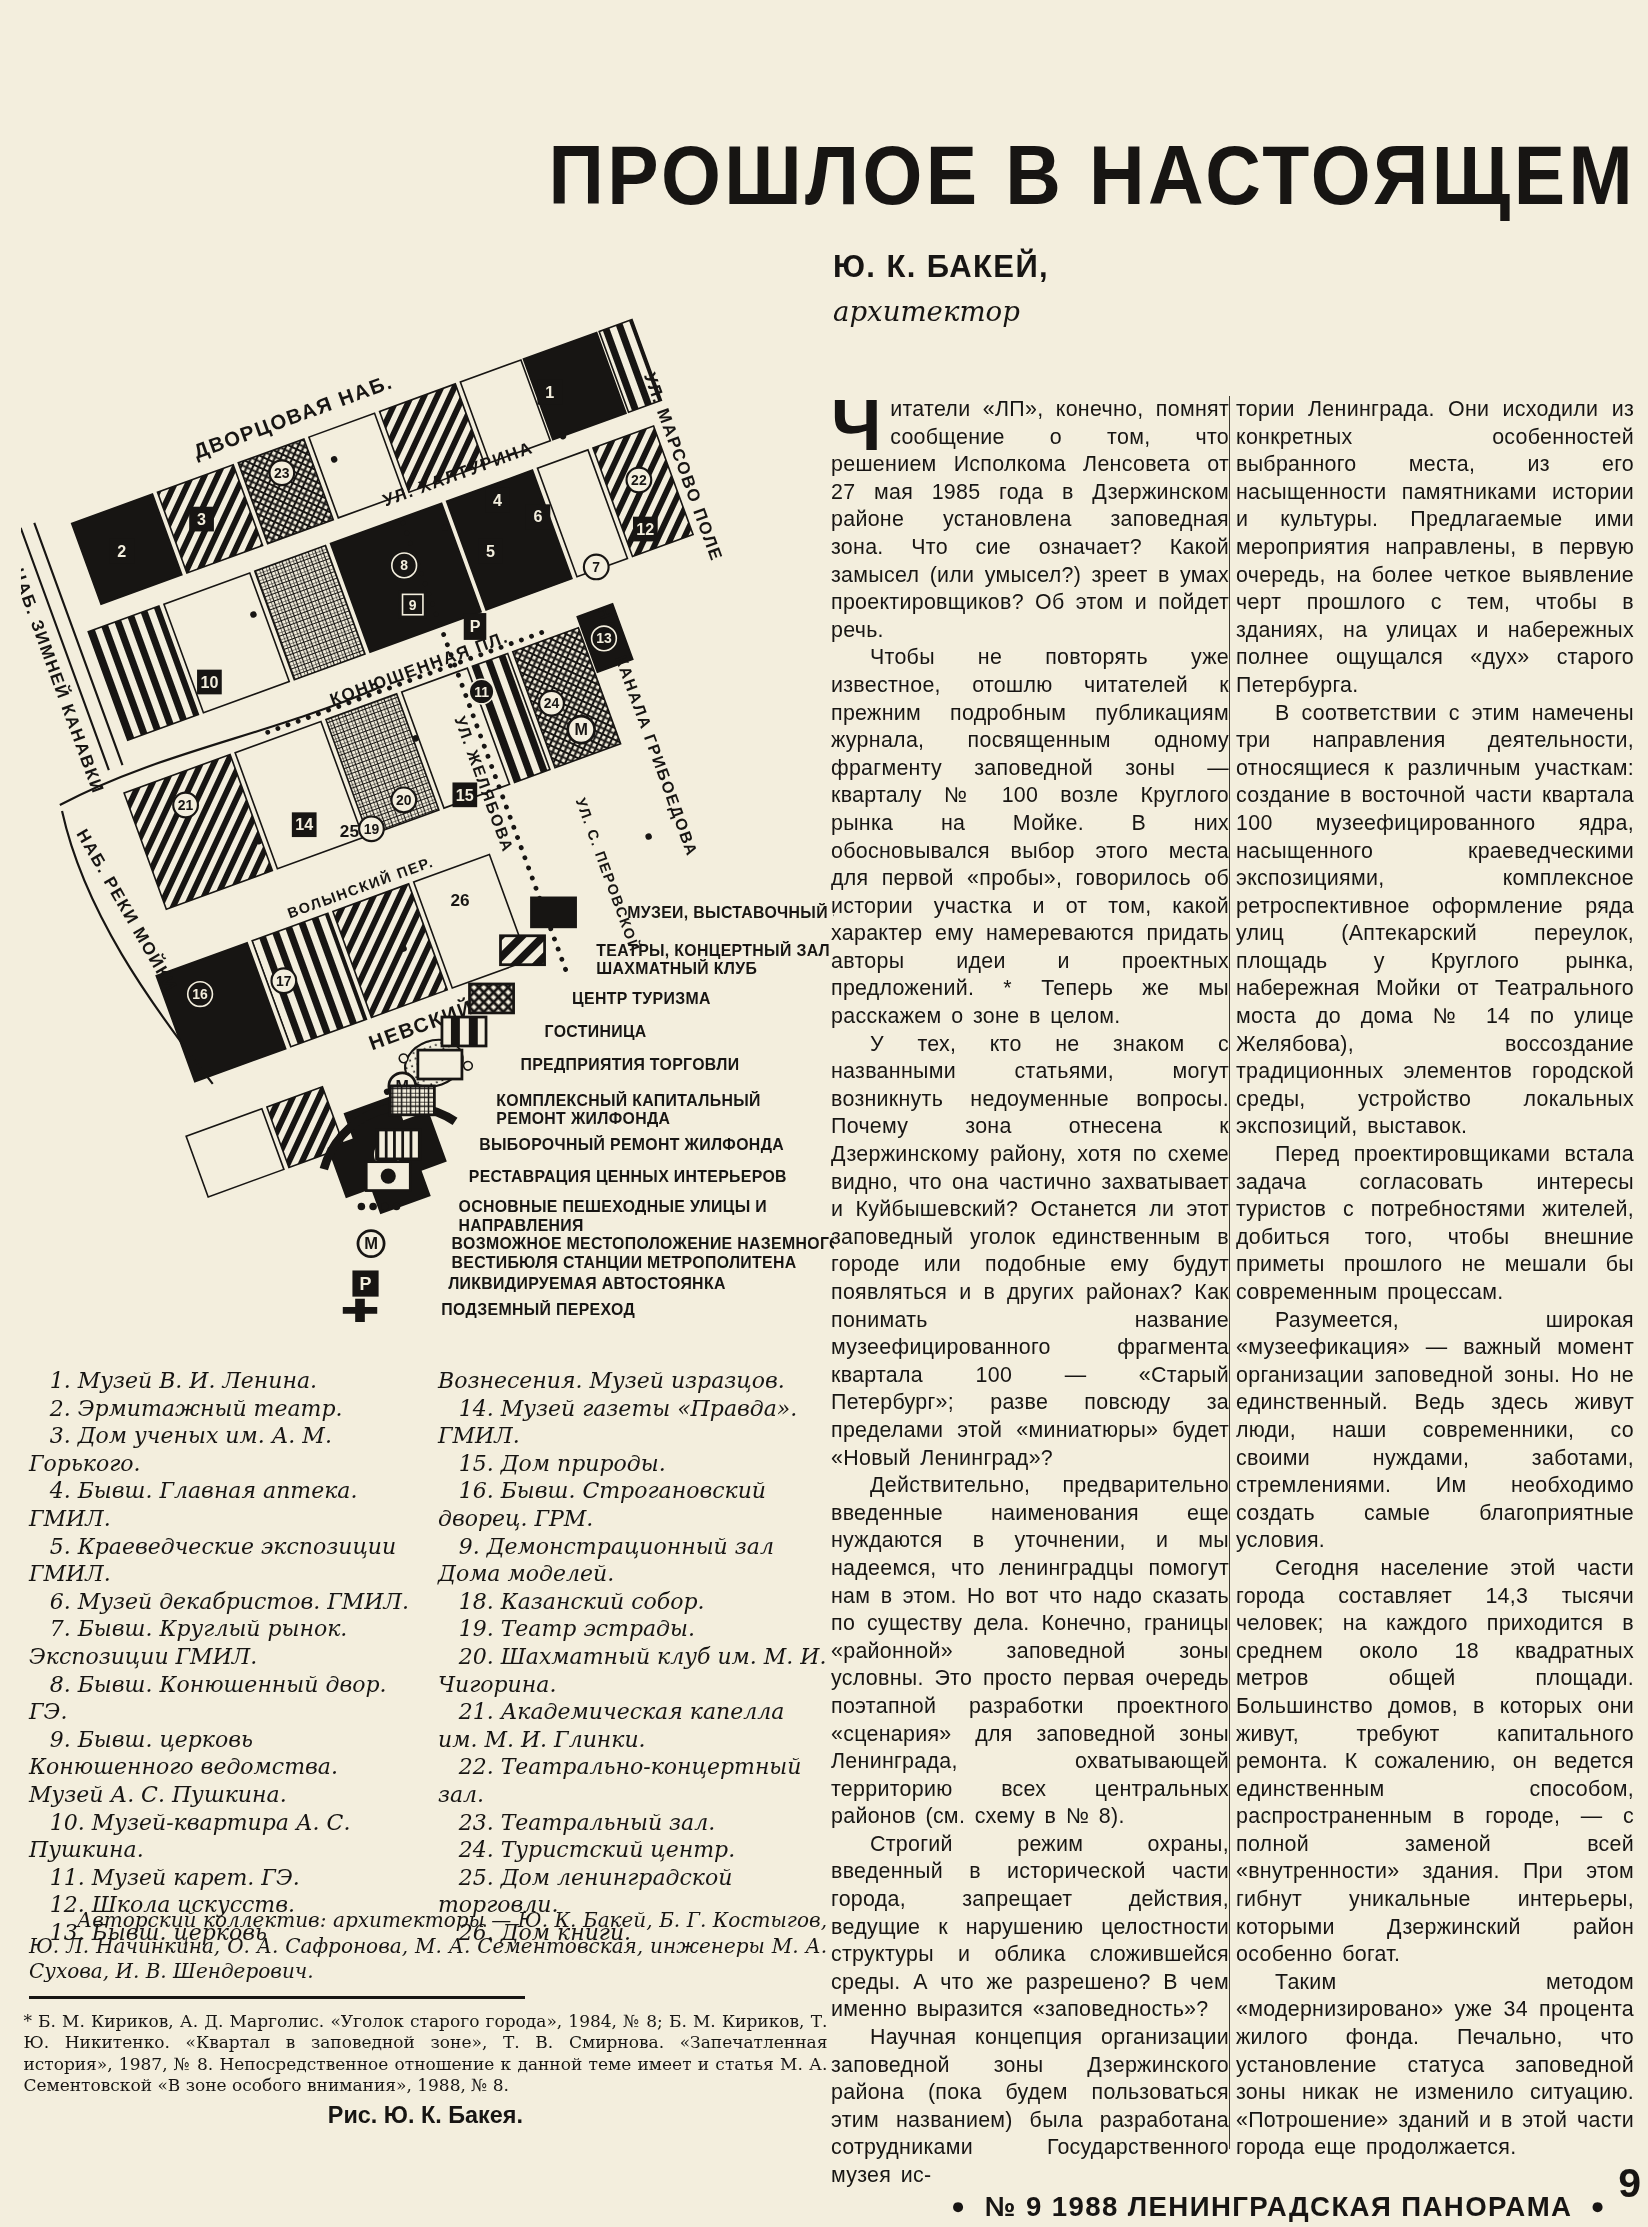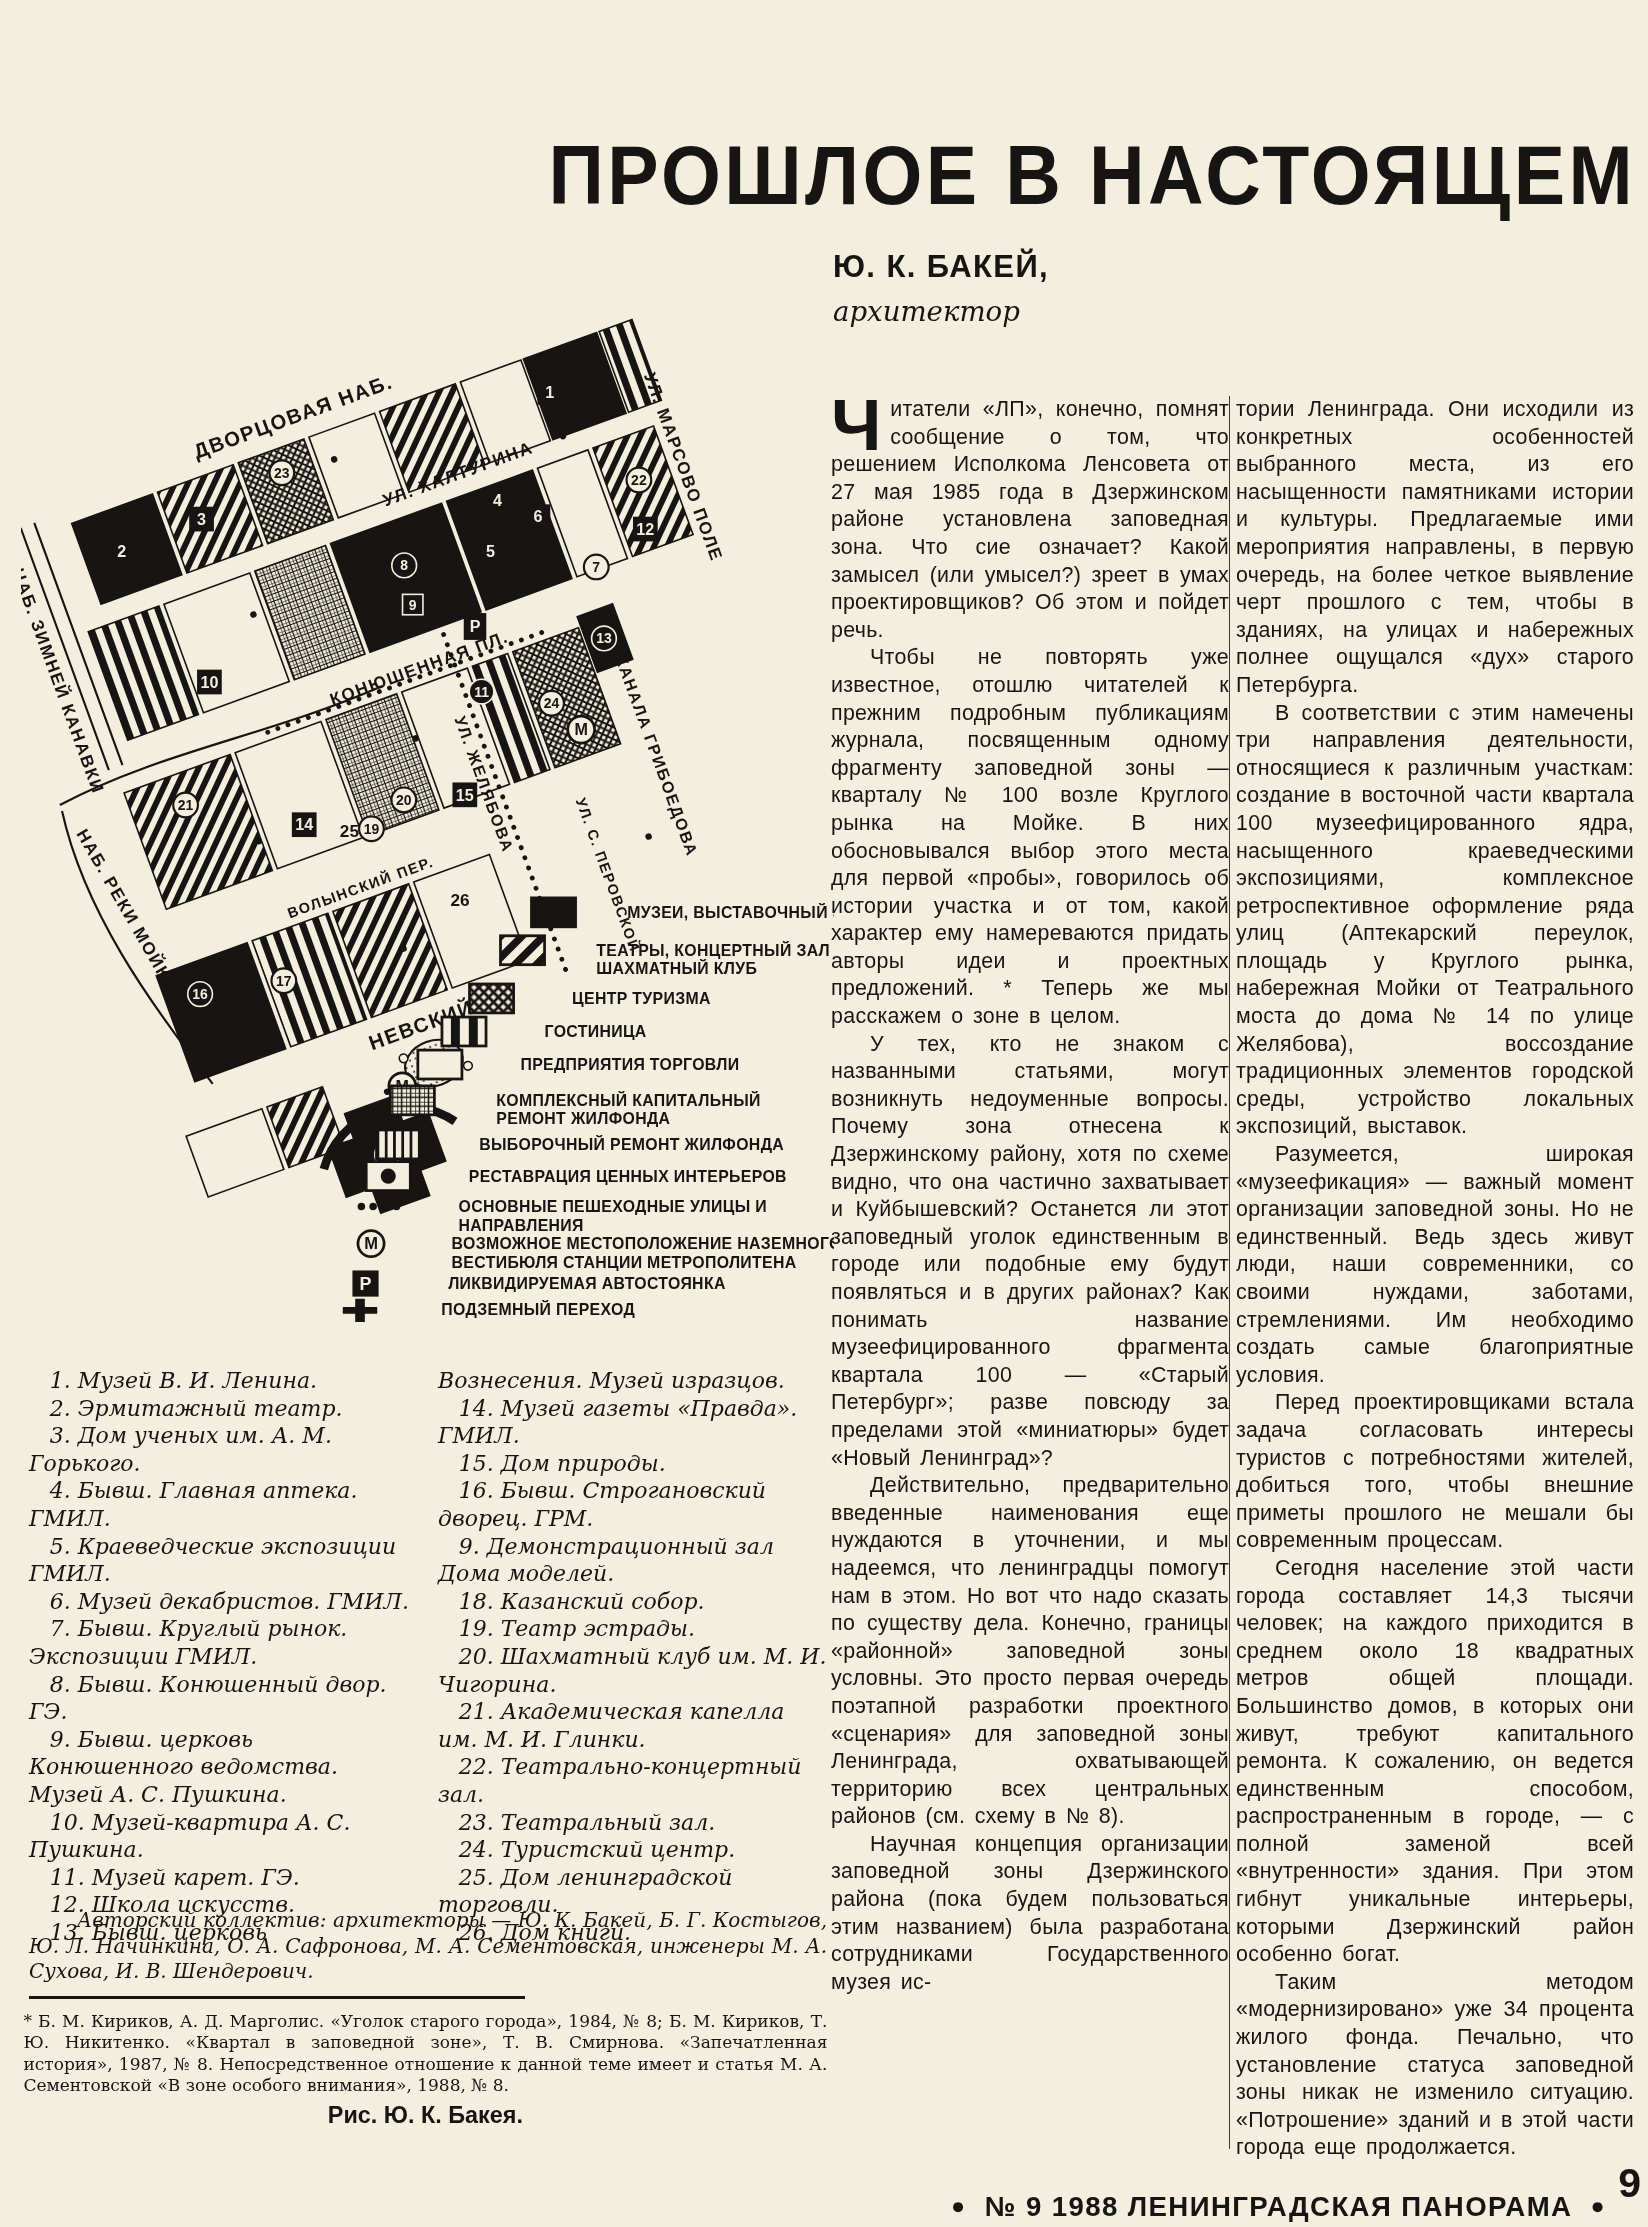--- a/index.html
+++ b/index.html
@@ -371,28 +371,29 @@
   <div class="abs" id="authors-note">Авторский коллектив: архитекторы — Ю. К. Бакей, Б. Г. Костыгов, Ю. Л. Начинкина, О. А. Сафронова, М. А. Сементовская, инженеры М. А. Сухова, И. В. Шендерович.</div>
   <div class="abs" id="fdivider"></div>
   <div class="abs" id="footnote">* Б. М. Кириков, А. Д. Марголис. «Уголок старого города», 1984, № 8; Б. М. Кириков, Т. Ю. Никитенко. «Квартал в заповедной зоне», Т. В. Смирнова. «Запечатленная история», 1987, № 8. Непосредственное отношение к данной теме имеет и статья М. А. Сементовской «В зоне особого внимания», 1988, № 8.</div>
   <div class="abs" id="fig-credit">Рис. Ю. К. Бакея.</div>
 
   <div class="abs artcol" id="col1">
       <p class="noindent"><span class="dcap">Ч</span>итатели «ЛП», конечно, помнят сообщение о том, что решением Исполкома Ленсовета от 27 мая 1985 года в Дзержинском районе установлена заповедная зона. Что сие означает? Какой замысел (или умысел?) зреет в умах проектировщиков? Об этом и пойдет речь.</p>
       <p>Чтобы не повторять уже известное, отошлю читателей к прежним подробным публикациям журнала, посвященным одному фрагменту заповедной зоны — кварталу № 100 возле Круглого рынка на Мойке. В них обосновывался выбор этого места для первой «пробы», говорилось об истории участка и от том, какой характер ему намереваются придать авторы идеи и проектных предложений. * Теперь же мы расскажем о зоне в целом.</p>
       <p>У тех, кто не знаком с названными статьями, могут возникнуть недоуменные вопросы. Почему зона отнесена к Дзержинскому району, хотя по схеме видно, что она частично захватывает и Куйбышевский? Останется ли этот заповедный уголок единственным в городе или подобные ему будут появляться и в других районах? Как понимать название музеефицированного фрагмента квартала 100 — «Старый Петербург»; разве повсюду за пределами этой «миниатюры» будет «Новый Ленинград»?</p>
       <p>Действительно, предварительно введенные наименования еще нуждаются в уточнении, и мы надеемся, что ленинградцы помогут нам в этом. Но вот что надо сказать по существу дела. Конечно, границы «районной» заповедной зоны условны. Это просто первая очередь поэтапной разработки проектного «сценария» для заповедной зоны Ленинграда, охватывающей территорию всех центральных районов (см. схему в № 8).</p>
+      <p>Строгий режим охраны, введенный в исторической части города, запрещает действия, ведущие к нарушению целостности структуры и облика сложившейся среды. А что же разрешено? В чем именно выразится «заповедность»?</p>
       <p>Научная концепция организации заповедной зоны Дзержинского района (пока будем пользоваться этим названием) была разработана сотрудниками Государственного музея ис-</p>
     </div>
   <div class="abs" id="colrule"></div>
   <div class="abs artcol" id="col2">
       <p class="noindent">тории Ленинграда. Они исходили из конкретных особенностей выбранного места, из его насыщенности памятниками истории и культуры. Предлагаемые ими мероприятия направлены, в первую очередь, на более четкое выявление черт прошлого с тем, чтобы в зданиях, на улицах и набережных полнее ощущался «дух» старого Петербурга.</p>
       <p>В соответствии с этим намечены три направления деятельности, относящиеся к различным участкам: создание в восточной части квартала 100 музеефицированного ядра, насыщенного краеведческими экспозициями, комплексное ретроспективное оформление ряда улиц (Аптекарский переулок, площадь у Круглого рынка, набережная Мойки от Театрального моста до дома № 14 по улице Желябова), воссоздание традиционных элементов городской среды, устройство локальных экспозиций, выставок.</p>
+      <p>Перед проектировщиками встала задача согласовать интересы туристов с потребностями жителей, добиться того, чтобы внешние приметы прошлого не мешали бы современным процессам.</p>
       <p>Разумеется, широкая «музеефикация» — важный момент организации заповедной зоны. Но не единственный. Ведь здесь живут люди, наши современники, со своими нуждами, заботами, стремлениями. Им необходимо создать самые благоприятные условия.</p>
-      <p>Перед проектировщиками встала задача согласовать интересы туристов с потребностями жителей, добиться того, чтобы внешние приметы прошлого не мешали бы современным процессам.</p>
       <p>Сегодня население этой части города составляет 14,3 тысячи человек; на каждого приходится в среднем около 18 квадратных метров общей площади. Большинство домов, в которых они живут, требуют капитального ремонта. К сожалению, он ведется единственным способом, распространенным в городе, — с полной заменой всей «внутренности» здания. При этом гибнут уникальные интерьеры, которыми Дзержинский район особенно богат.</p>
       <p>Таким методом «модернизировано» уже 34 процента жилого фонда. Печально, что установление статуса заповедной зоны никак не изменило ситуацию. «Потрошение» зданий и в этой части города еще продолжается.</p>
     </div>
 
   <div class="abs" id="footer"><span class="fdot">●</span>&nbsp;&nbsp;<span>№ 9 1988 ЛЕНИНГРАДСКАЯ ПАНОРАМА</span>&nbsp;&nbsp;<span class="fdot">●</span></div>
   <div class="abs" id="pagenum">9</div>
 </div>
 
 
 </body></html>

